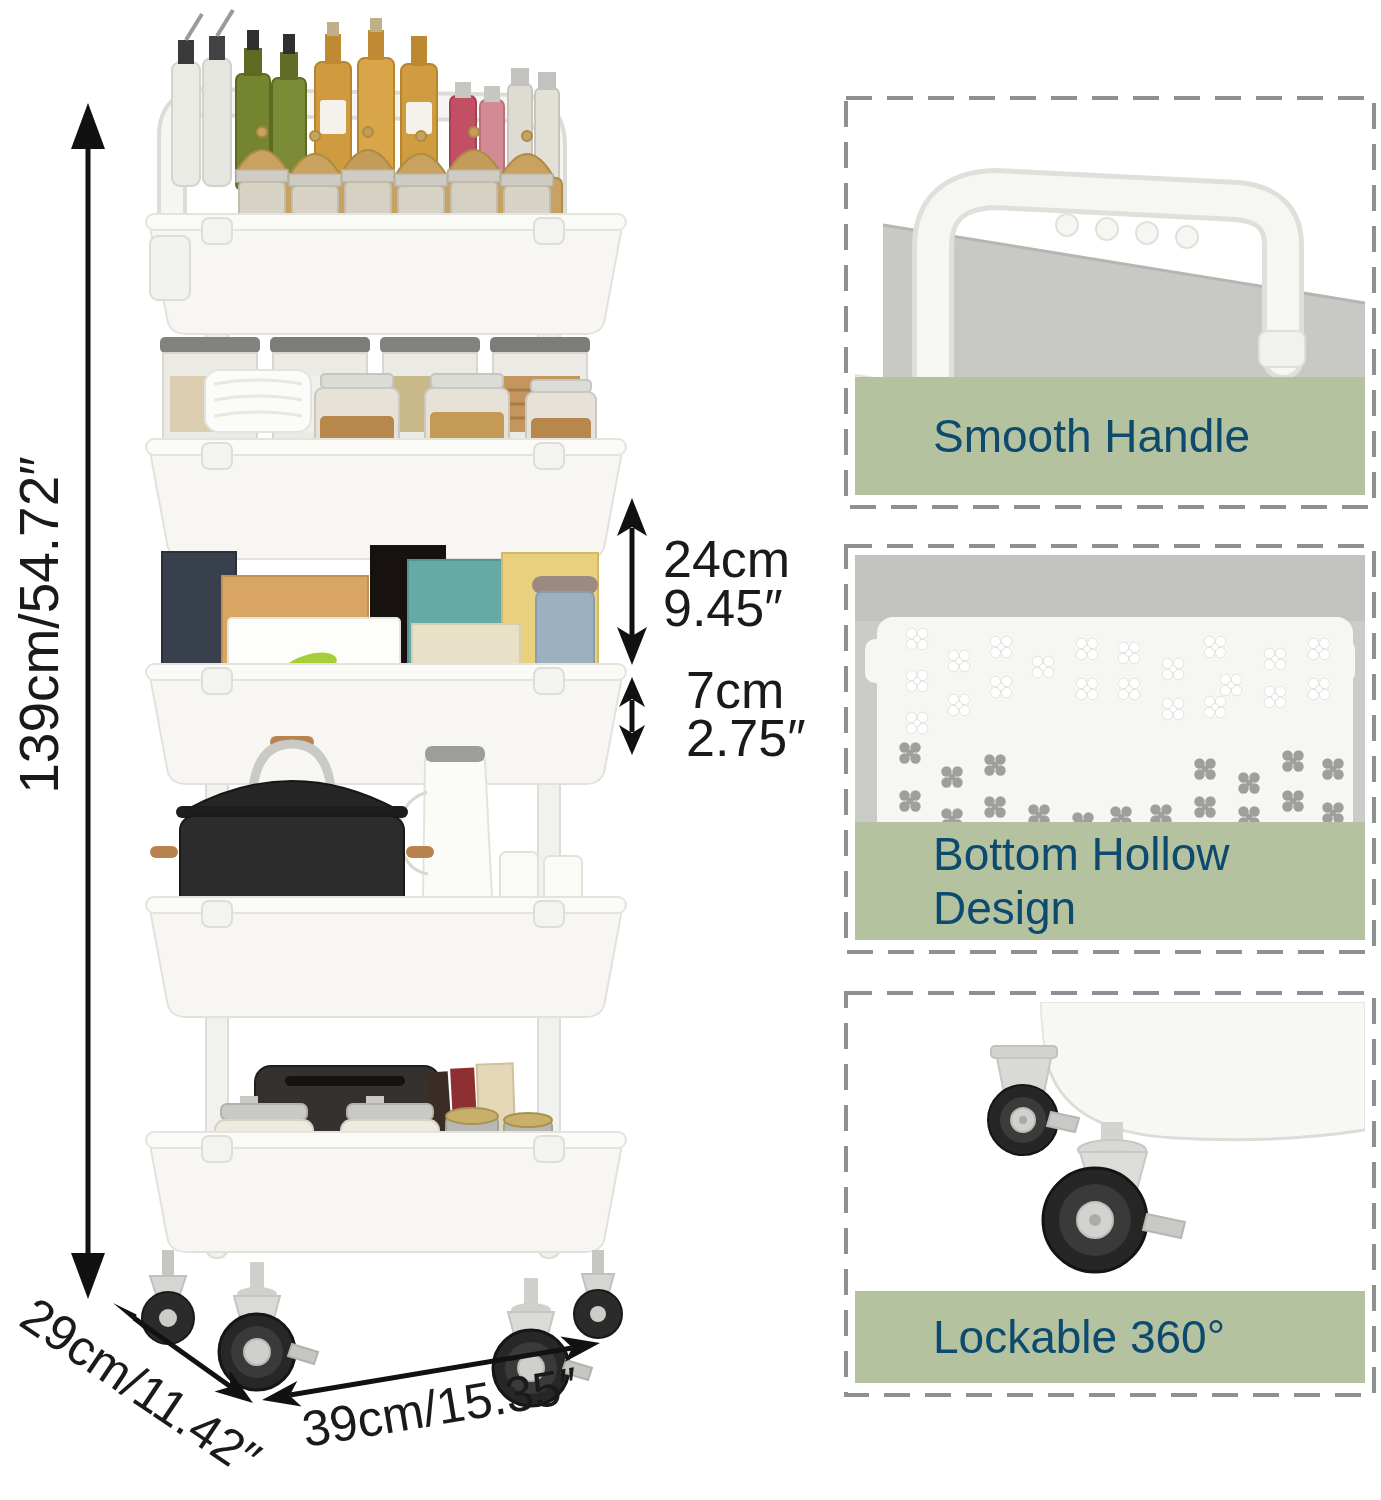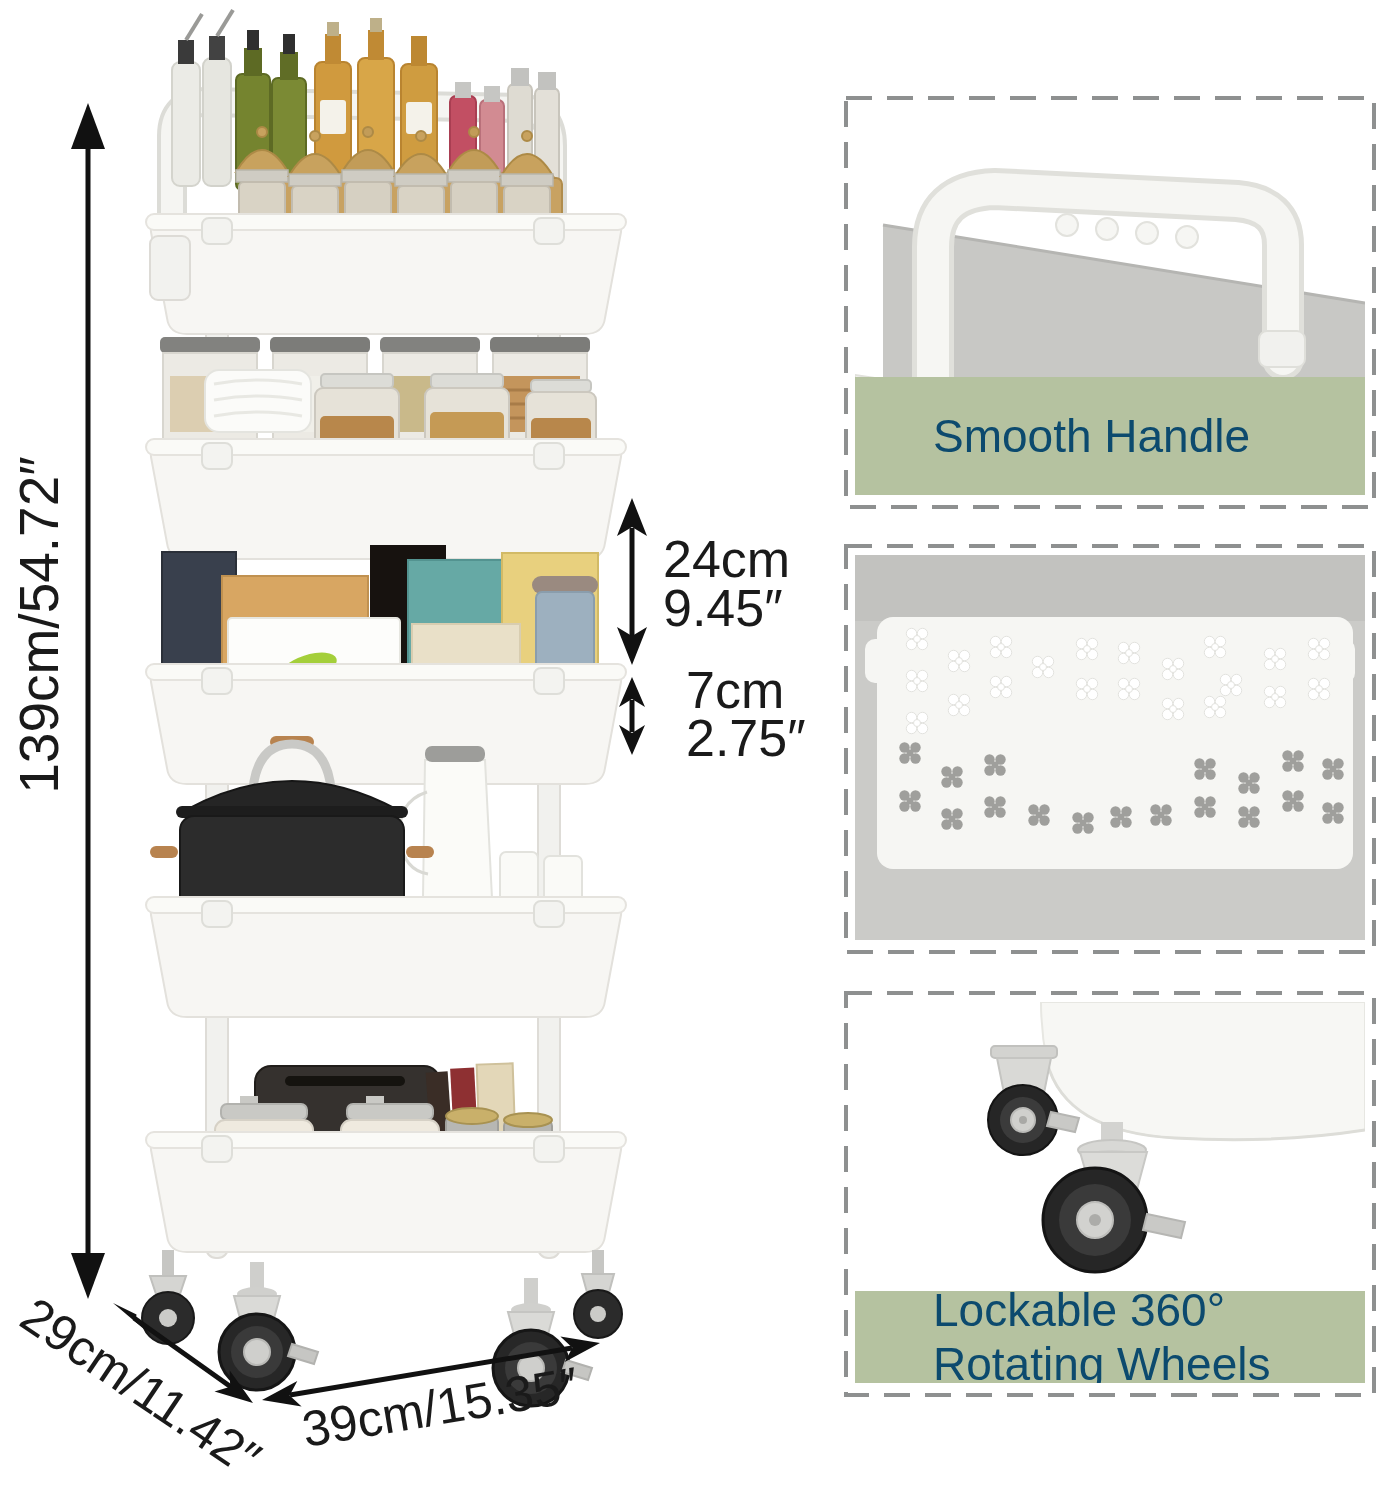--- a/index.html
+++ b/index.html
@@ -406,20 +406,24 @@
             <use href="#clv" x="350" y="252"></use>
             <use href="#clv" x="350" y="214"></use>
           <use href="#clv" x="394" y="228"></use>
             <use href="#clv" x="394" y="262"></use>
             <use href="#clv" x="438" y="206"></use>
           <use href="#clv" x="438" y="246"></use>
             <use href="#clv" x="478" y="214"></use>
             <use href="#clv" x="478" y="258"></use>
         </g>
       </svg>
+      <div class="band">
+        <p>Bottom Hollow</p>
+        <p>Design</p>
+      </div>
     </div>
   </div>
 
   <div class="panel" style="top:990px;height:408px;">
     <svg class="dash" width="534" height="408">
       <rect x="3" y="3" width="528" height="402" fill="none" stroke="#8e9090" stroke-width="4" stroke-dasharray="26 15"></rect>
     </svg>
     <div class="photo" style="height:381px;">
       <svg width="510" height="381" viewBox="0 0 510 381">
         <rect width="510" height="381" fill="#ffffff"></rect>
@@ -441,18 +445,17 @@
           <polygon points="225,150 292,150 280,195 238,195" fill="#dcdcd9" stroke="#c8c8c5" stroke-width="2"></polygon>
           <circle cx="240" cy="218" r="52" fill="#262626" stroke="#141414" stroke-width="3"></circle>
           <circle cx="240" cy="218" r="36" fill="#3a3a3a"></circle>
           <circle cx="240" cy="218" r="18" fill="#d2d2cf" stroke="#bdbdba" stroke-width="2"></circle>
           <circle cx="240" cy="218" r="6" fill="#acaca9"></circle>
           <polygon points="292,212 330,220 326,236 288,228" fill="#c9c9c6" stroke="#b6b6b3" stroke-width="2"></polygon>
         </g>
       </svg>
       <div class="band" style="height:92px;">
         <p>Lockable 360°</p>
-        <p>Rotating Wheels</p>
       </div>
     </div>
   </div>
 
 </div>
 
 </body></html>

